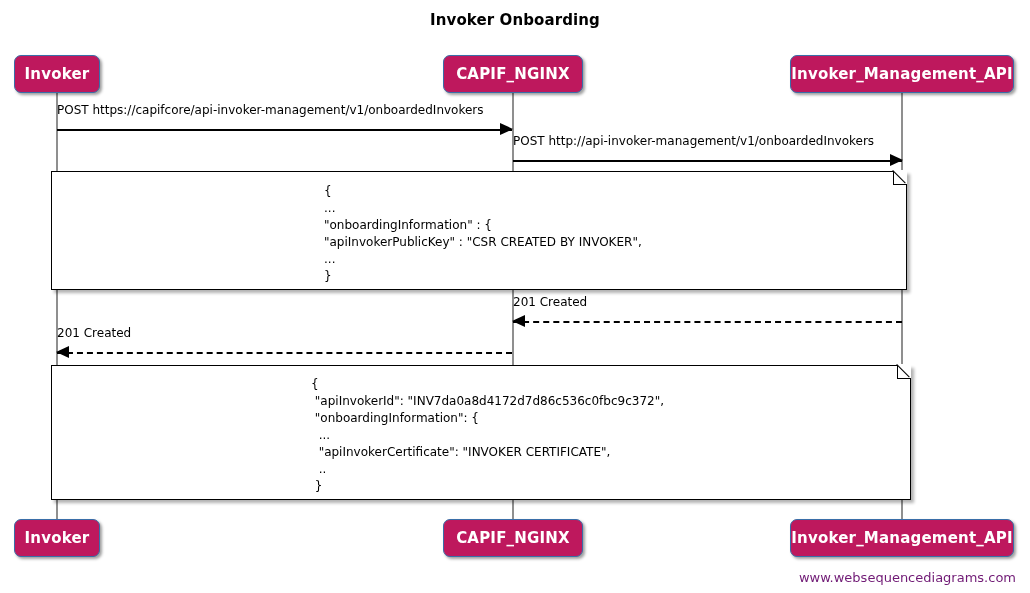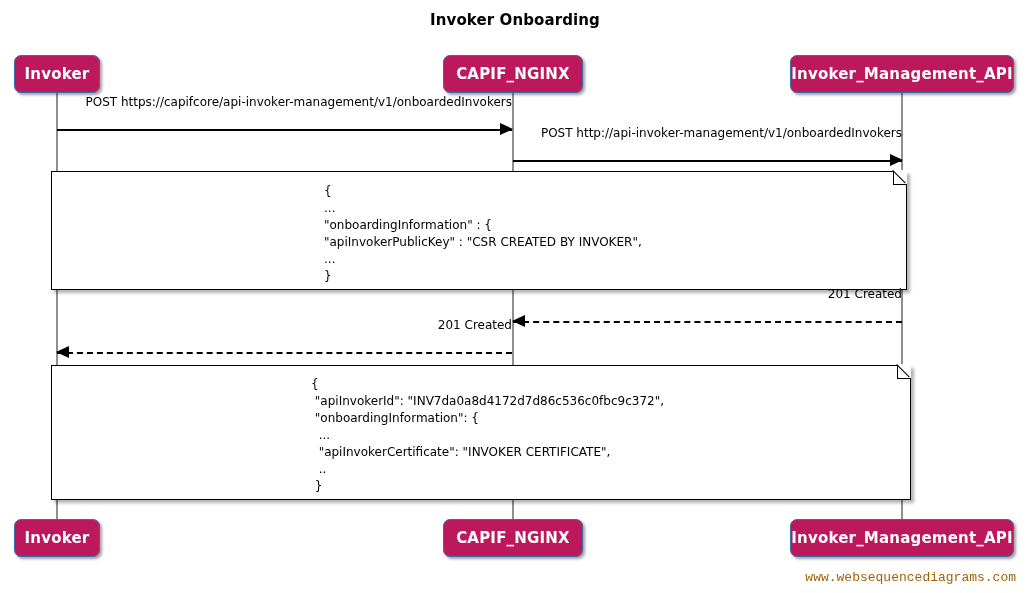--- a/index.html
+++ b/index.html
@@ -69,23 +69,23 @@
     top: 0;
     height: 0;
     border-top: 2px solid #000000;
     width: 100%;
   }
   .msg.dashed .line {
     border-top: 2px dashed #000000;
   }
   .msg .label {
     position: absolute;
-    bottom: 20px;
+    bottom: 12px;
     width: 100%;
-    text-align: right;
+    text-align: left;
     font-size: 12px;
     color: #000000;
     white-space: nowrap;
   }
   .arrowhead {
     position: absolute;
     width: 0;
     height: 0;
     top: -6px;
   }
@@ -150,22 +150,21 @@
     display: block;
     white-space: pre;
   }
 
   
   .footer {
     position: absolute;
     right: 14px;
     bottom: 8px;
     font-size: 13px;
-    color: #a16207;
-    font-family: Liberation Mono, monospace;
+    color: #701a75;
   }
 </style>
 </head>
 <body>
 
 <div id="canvas">
 
   <div class="diagram-title">Invoker Onboarding</div>
 
   <div class="lifeline" style="left:56px;"></div>

